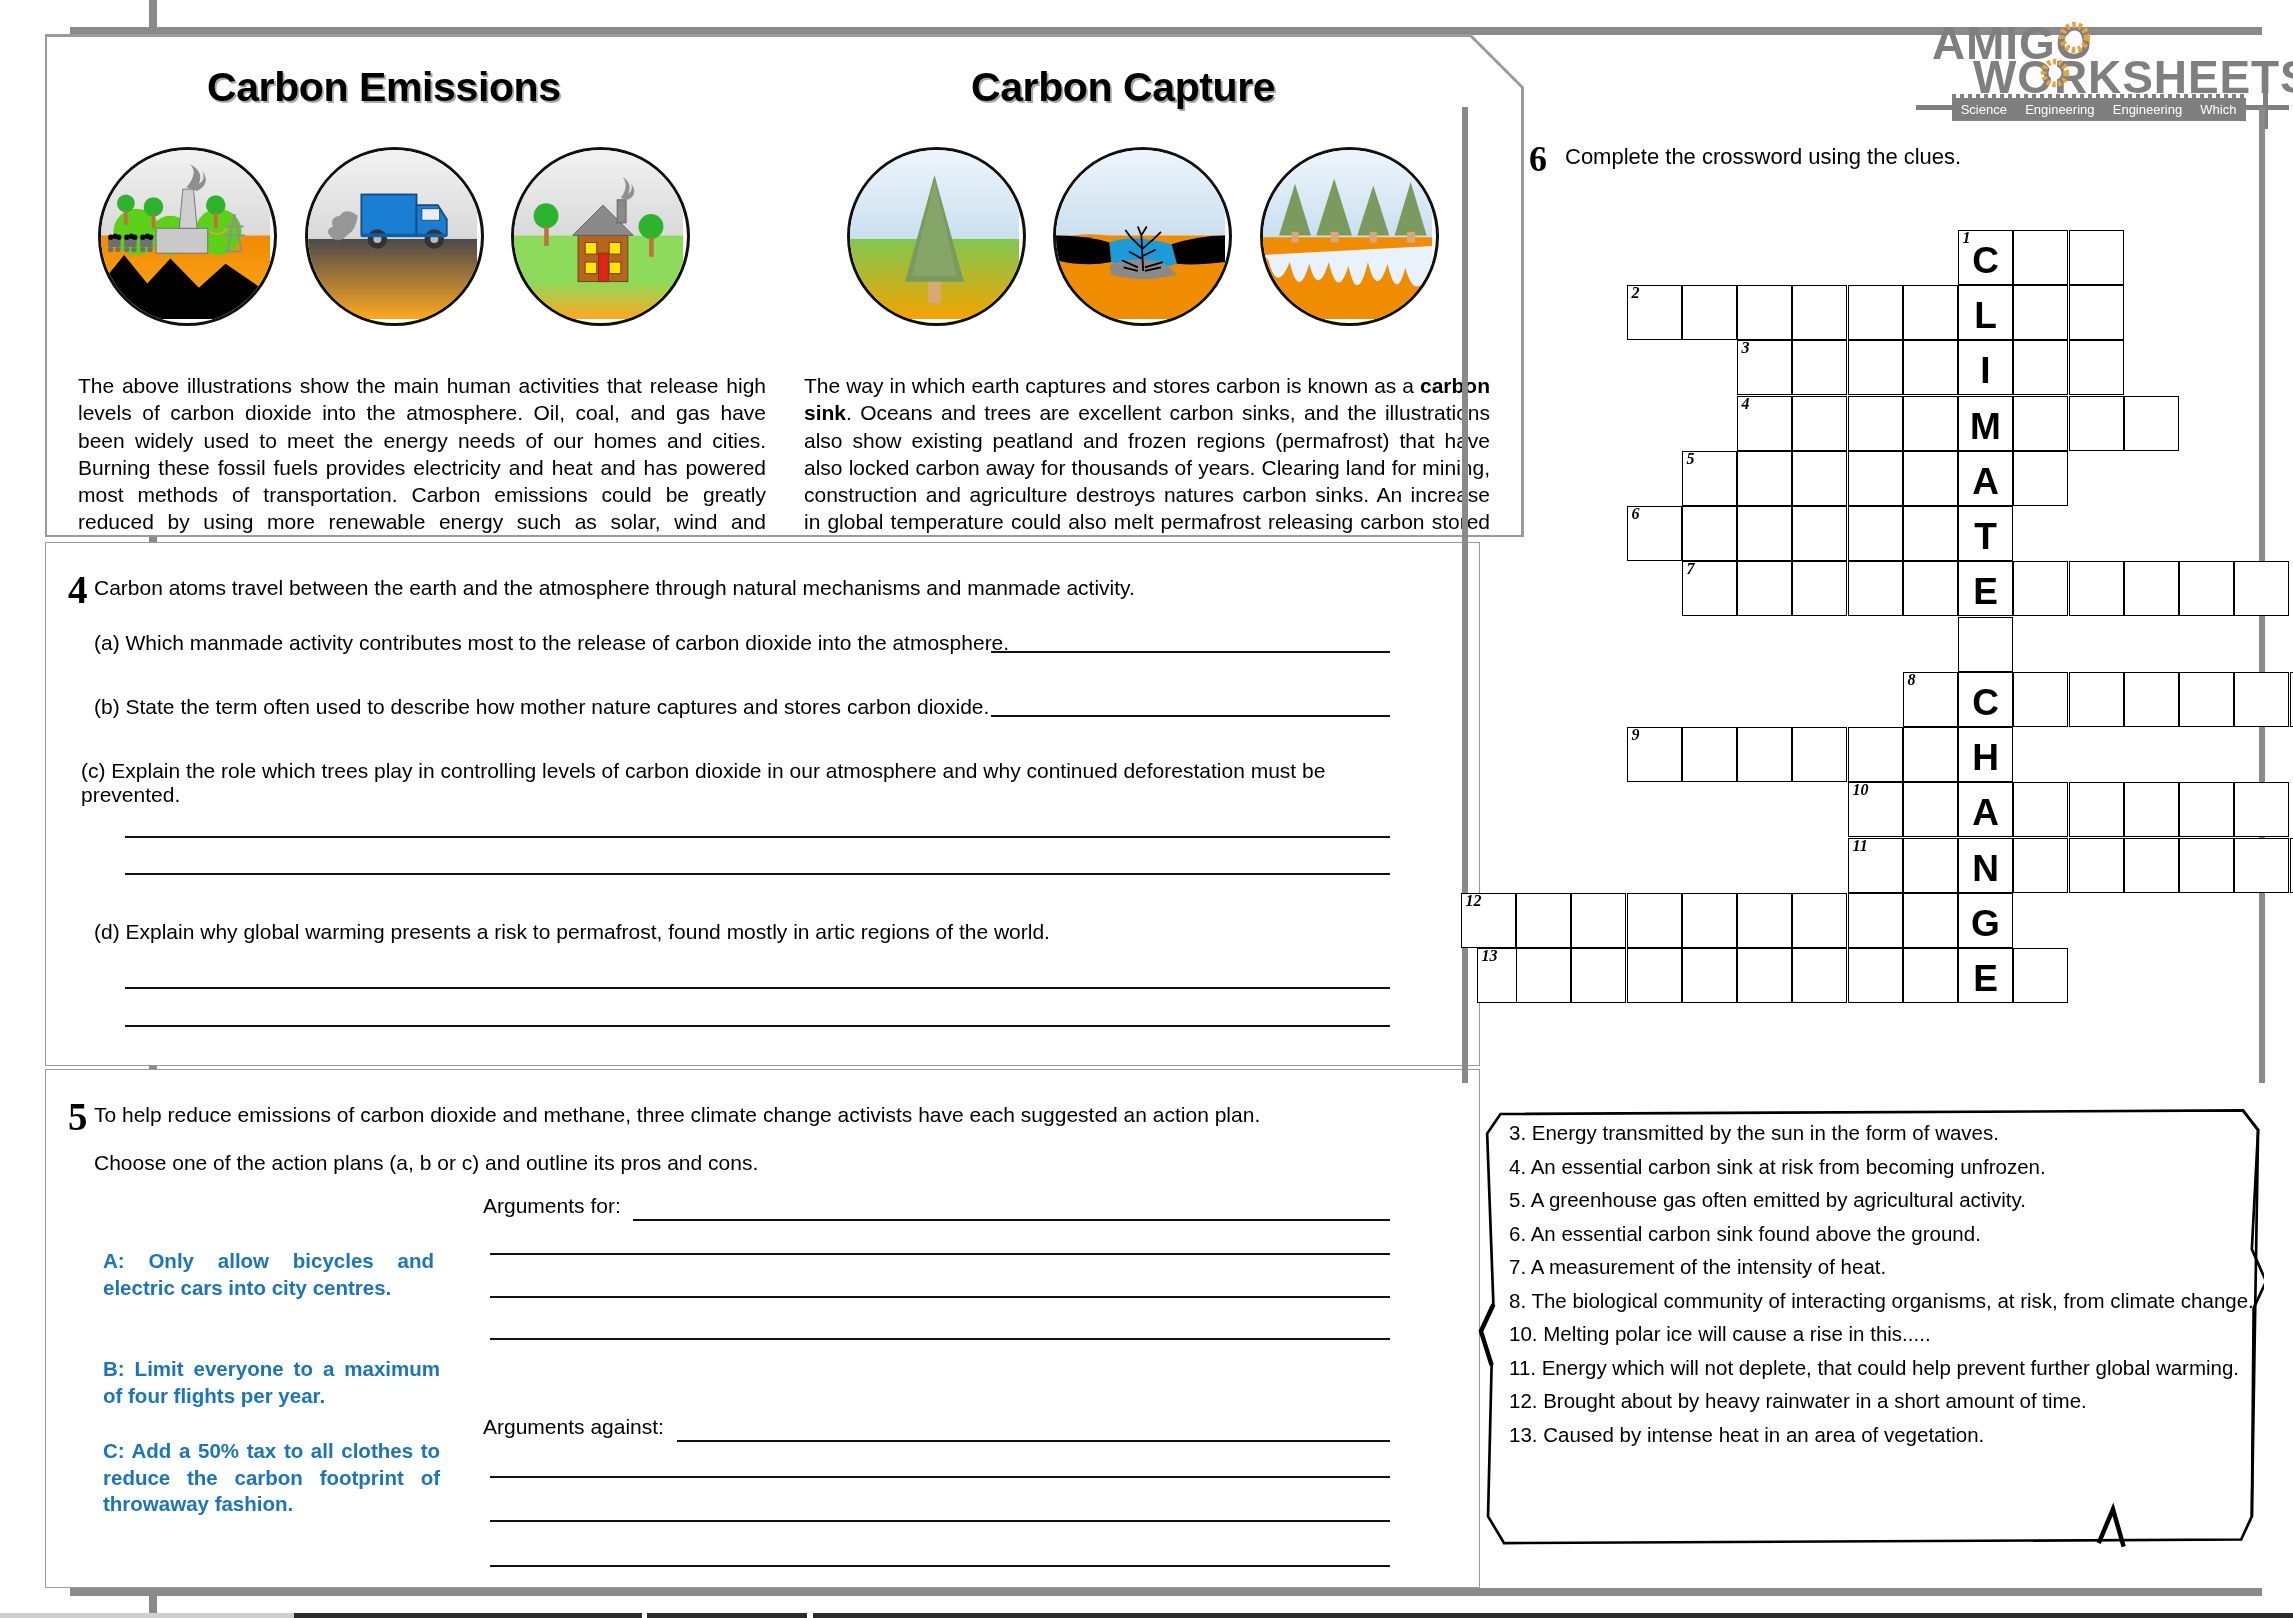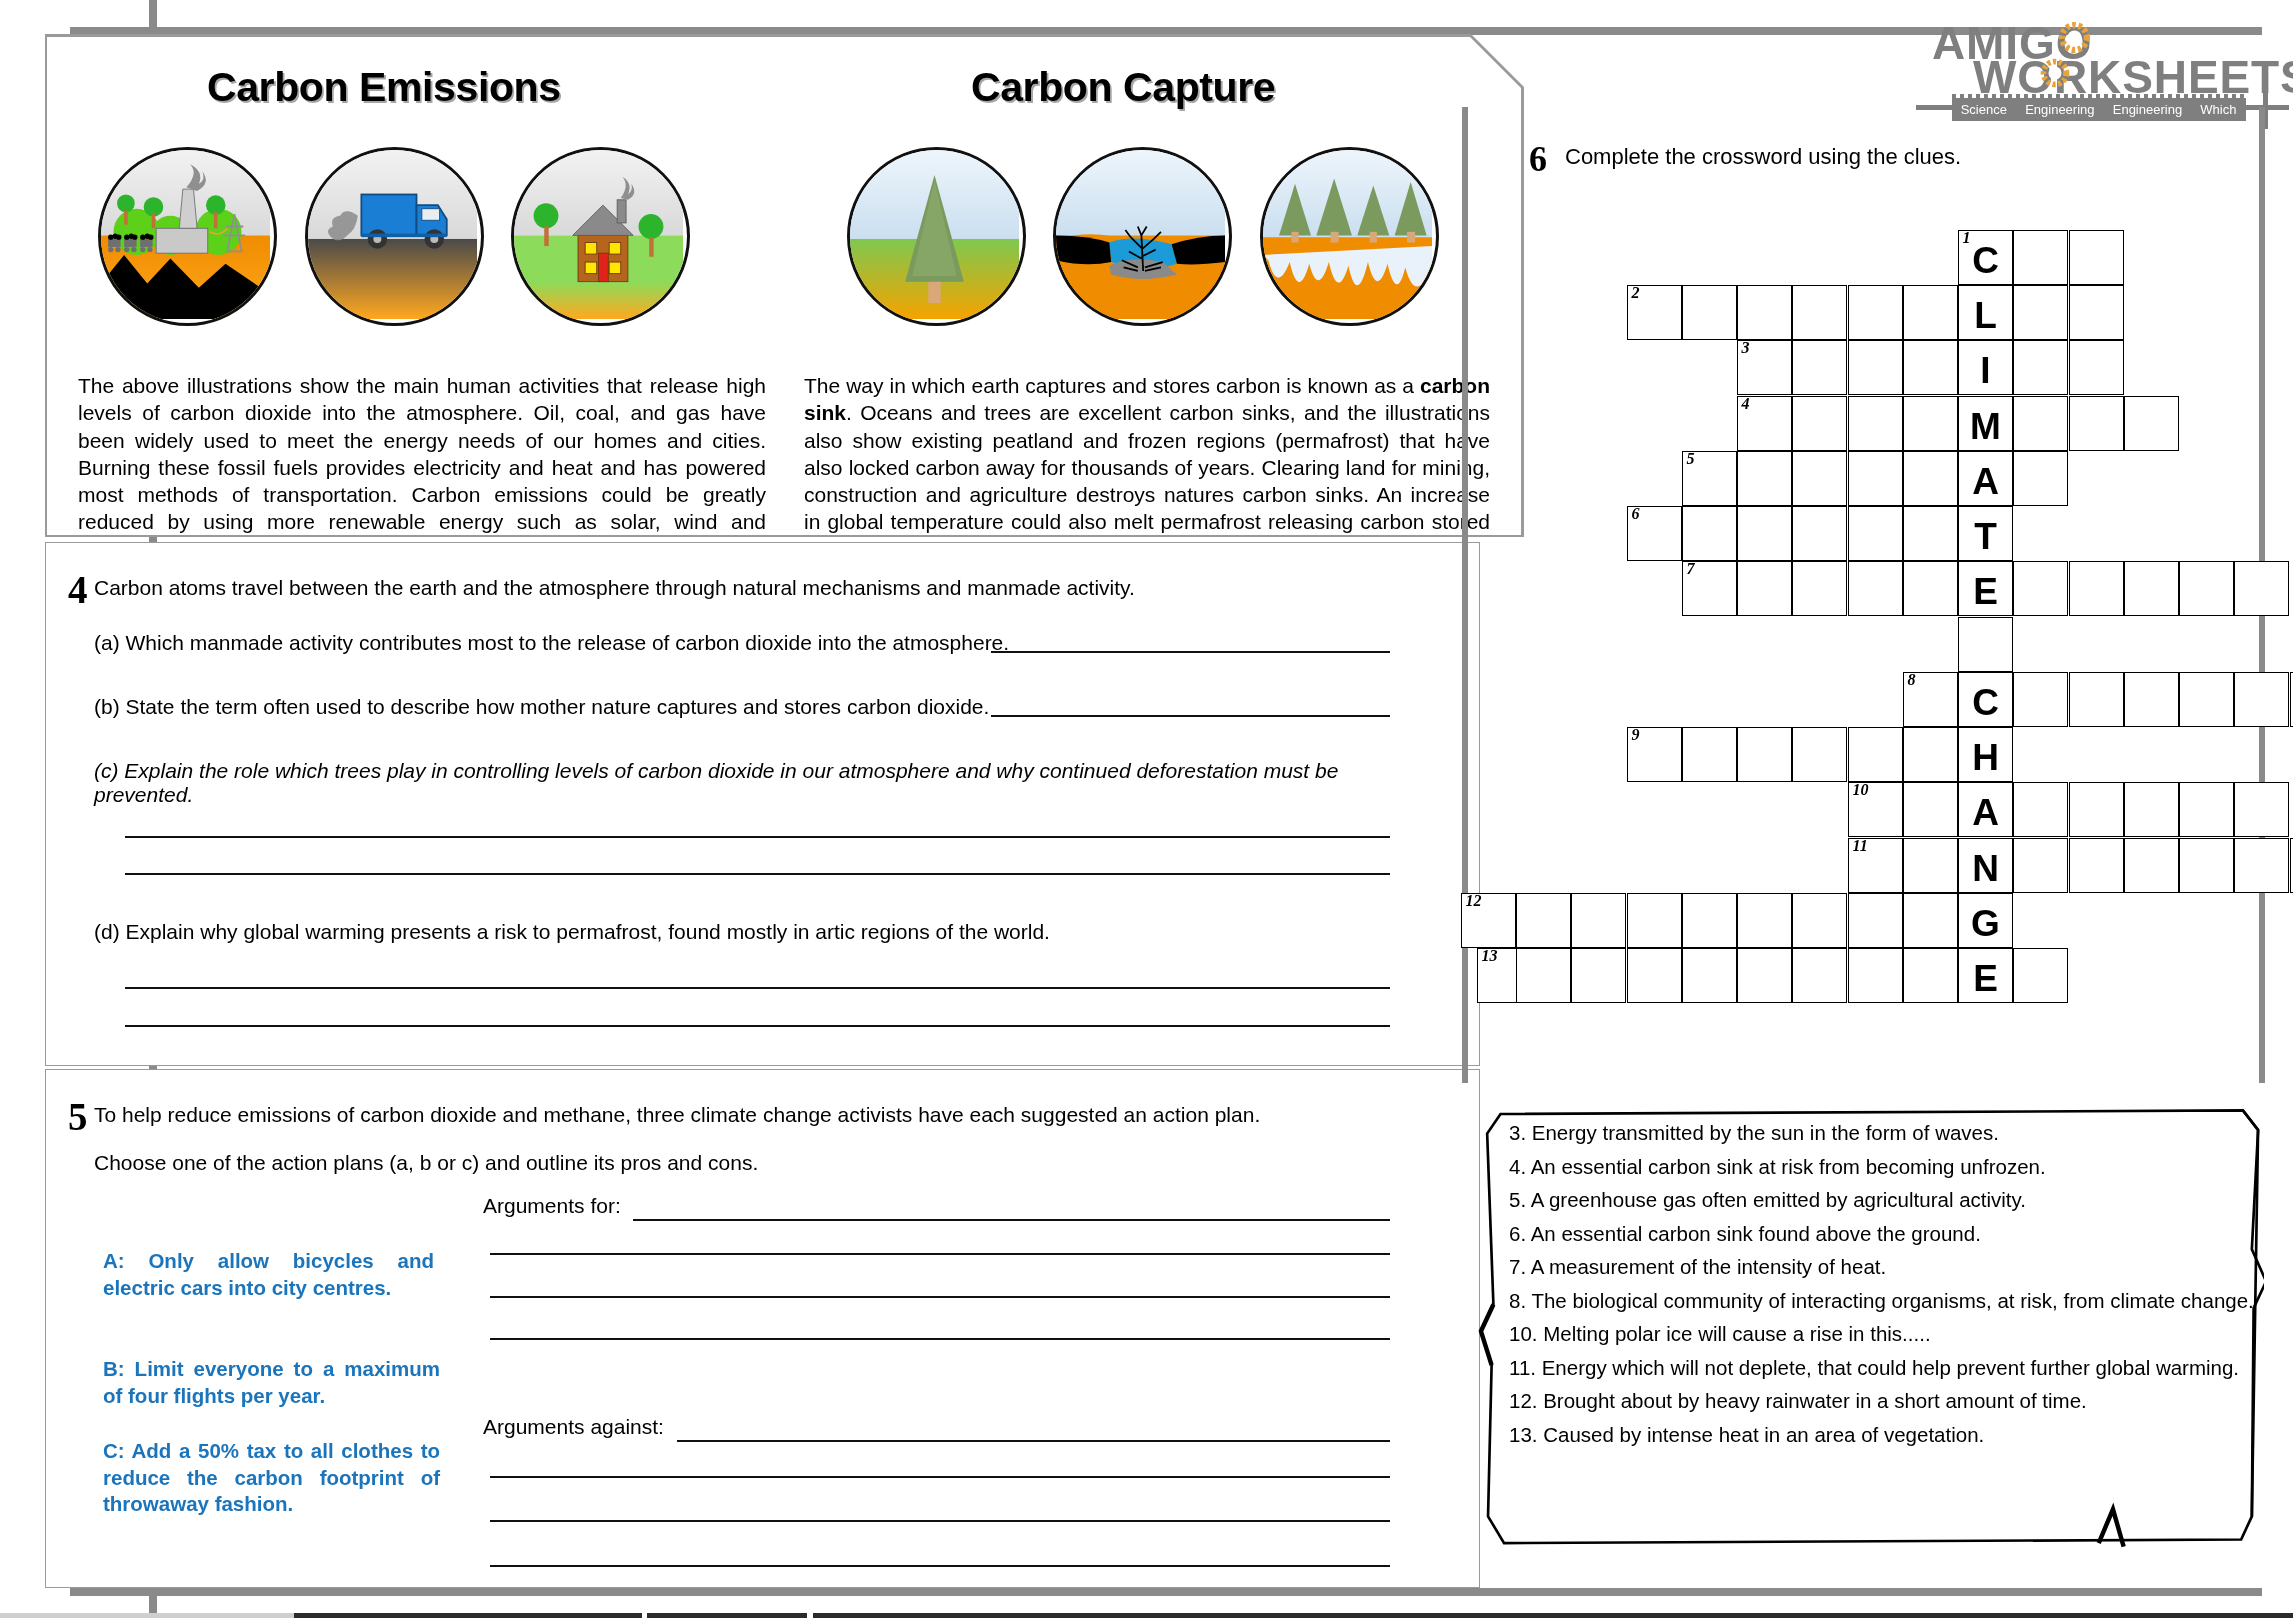--- a/index.html
+++ b/index.html
@@ -287,21 +287,21 @@
 <div class="q4panel"></div>
 <div class="qnum" style="left:68px;top:567px;">4</div>
 <div class="qtext" style="left:94px;top:576px;width:1292px;">Carbon atoms travel between the earth and the atmosphere through natural mechanisms and manmade activity.</div>
 
 <div class="sub" style="left:94px;top:631px;width:936px;"><span>(a)</span> <span>Which manmade activity contributes most to the release of carbon dioxide into the atmosphere.</span></div>
 <div class="ansline" style="left:991px;top:651px;width:399px;"></div>
 
 <div class="sub" style="left:94px;top:695px;width:936px;"><span>(b)</span> <span>State the term often used to describe how mother nature captures and stores carbon dioxide.</span></div>
 <div class="ansline" style="left:991px;top:715px;width:399px;"></div>
 
-<div class="sub" style="left:94px;top:759px;width:1301px;font-style:italic;"><span>(c)</span> <span>Explain the role which trees play in controlling levels of carbon dioxide in our atmosphere and why continued deforestation must be prevented.</span></div>
+<div class="sub" style="left:81px;top:759px;width:1301px;"><span>(c)</span> <span>Explain the role which trees play in controlling levels of carbon dioxide in our atmosphere and why continued deforestation must be prevented.</span></div>
 <div class="ansline" style="left:125px;top:836px;width:1265px;"></div>
 <div class="ansline" style="left:125px;top:873px;width:1265px;"></div>
 
 <div class="sub" style="left:94px;top:920px;width:1301px;"><span>(d)</span> <span>Explain why global warming presents a risk to permafrost, found mostly in artic regions of the world.</span></div>
 <div class="ansline" style="left:125px;top:987px;width:1265px;"></div>
 <div class="ansline" style="left:125px;top:1025px;width:1265px;"></div>
 
 <div class="q5panel"></div>
 <div class="qnum" style="left:68px;top:1094px;">5</div>
 <div class="qtext" style="left:94px;top:1103px;width:1292px;">To help reduce emissions of carbon dioxide and methane, three climate change activists have each suggested an action plan.</div>

